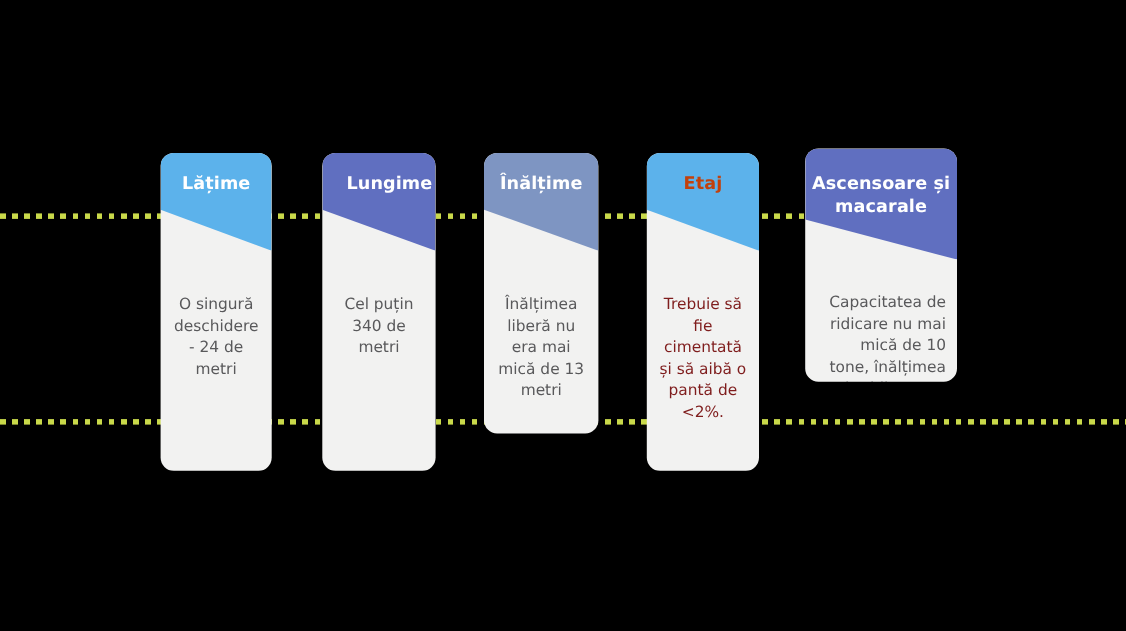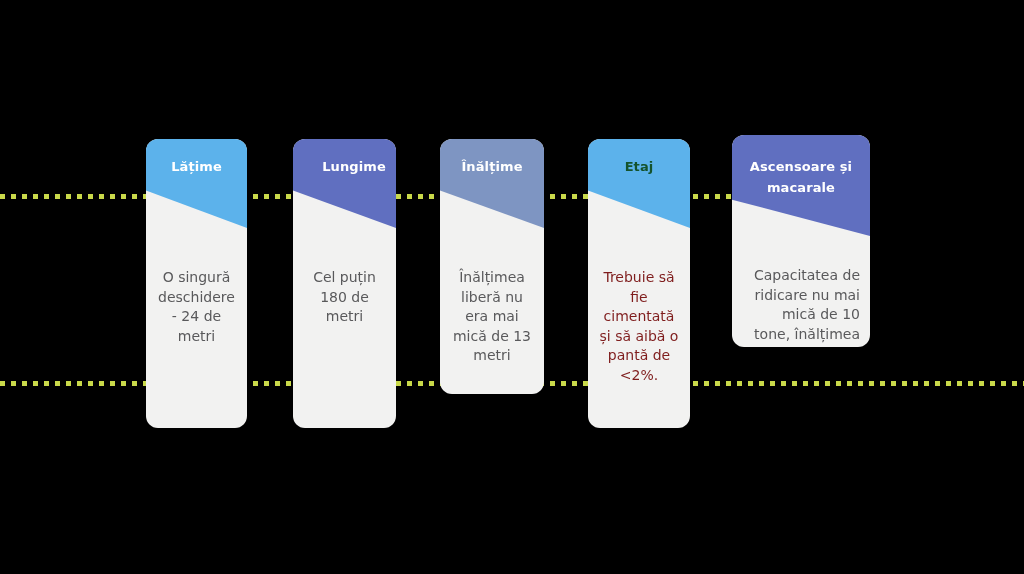--- a/index.html
+++ b/index.html
@@ -67,21 +67,21 @@
     top: 0;
     width: 100%;
     height: 100%;
   }
   .card-title {
     position: absolute;
     left: 0;
     right: 0;
     color: #ffffff;
     font-weight: bold;
-    font-size: 13px;
+    font-size: 16px;
     line-height: 21px;
     text-align: center;
     letter-spacing: 0.1px;
     z-index: 2;
   }
   .card-body {
     position: absolute;
     left: 0;
     right: 0;
     color: #59595b;
@@ -133,36 +133,36 @@
     </div>
     <div class="card-title" style="color: rgb(255, 255, 255);">Lățime</div>
     <div class="card-body" style="color: rgb(89, 89, 91);">O singură deschidere - 24 de metri</div>
   </div>
 
   <div class="card" id="card-2" style="background: rgb(242, 242, 241);">
     <div class="card-header">
       <div class="card-header-fill" style="background: rgb(96, 111, 192);"></div>
     </div>
     <div class="card-title" style="color: rgb(255, 255, 255); padding-left: 19px;">Lungime</div>
-    <div class="card-body" style="color: rgb(89, 89, 91);">Cel puțin 180 de metri</div>
+    <div class="card-body" style="color: rgb(89, 89, 91);">Cel puțin 340 de metri</div>
   </div>
 
   <div class="card" id="card-3" style="background: rgb(242, 242, 241);">
     <div class="card-header">
       <div class="card-header-fill" style="background: rgb(126, 149, 194);"></div>
     </div>
     <div class="card-title" style="color: rgb(255, 255, 255);">Înălțime</div>
     <div class="card-body" style="color: rgb(89, 89, 91);">Înălțimea liberă nu era mai mică de 13 metri</div>
   </div>
 
   <div class="card" id="card-4" style="background: rgb(242, 242, 241);">
     <div class="card-header">
       <div class="card-header-fill" style="background: rgb(92, 178, 235);"></div>
     </div>
-    <div class="card-title" style="color: #14532d;">Etaj</div>
+    <div class="card-title" style="color: #c2410c;">Etaj</div>
     <div class="card-body" style="color: #7f1d1d;">Trebuie să fie cimentată și să aibă o pantă de &lt;2%.</div>
   </div>
 
   <div class="card" id="card-5" style="background: rgb(242, 242, 241);">
     <div class="card-header">
       <div class="card-header-fill" style="background: rgb(96, 111, 192);"></div>
     </div>
     <div class="card-title" style="color: rgb(255, 255, 255);">Ascensoare și macarale</div>
     <div class="card-body" style="color: rgb(89, 89, 91);">Capacitatea de ridicare nu mai mică de 10 tone, înălțimea de ridicare nu mai mică de 7,5 m.</div>
   </div>

